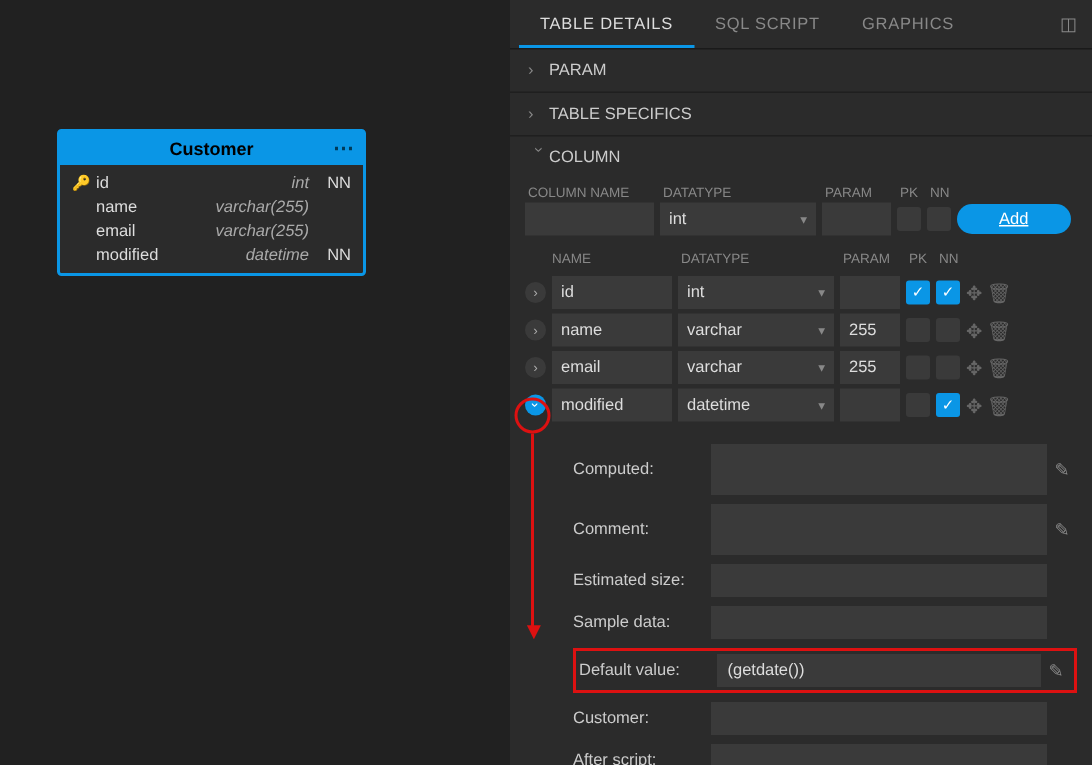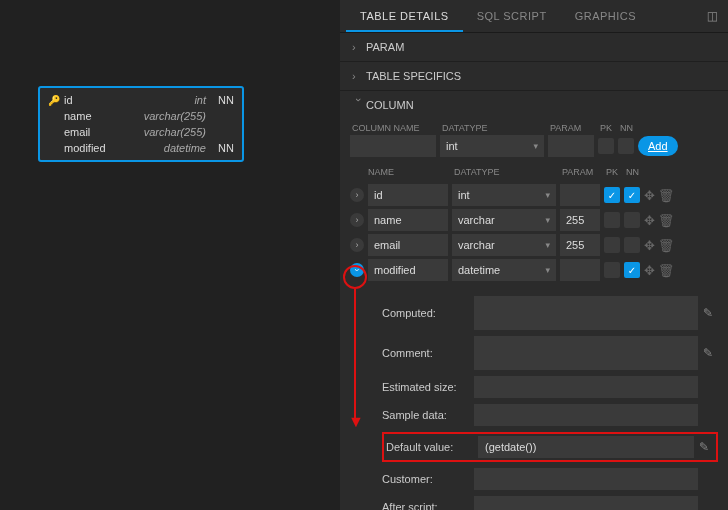--- a/index.html
+++ b/index.html
@@ -29,21 +29,21 @@
   .sec-body { padding: 4px 10px 10px; }
 
   .new-col { display: flex; align-items: center; gap: 4px; margin-bottom: 4px; }
   .hdr { font-size: 9px; color: #888; margin-bottom: 2px; }
   .cell-input { background: #3a3a3a; border: none; color: #ddd; padding: 4px 6px; font-size: 11px; height: 22px; }
   .select { background: #3a3a3a; border: none; color: #ddd; padding: 3px 6px; font-size: 11px; height: 22px; position: relative; display: flex; align-items: center; justify-content: space-between; }
   .select .caret { font-size: 9px; color: #888; margin-left: 4px; }
   .chk { width: 16px; height: 16px; border-radius: 2px; background: #3a3a3a; display: inline-flex; align-items: center; justify-content: center; cursor: pointer; }
   .chk.on { background: #0a96e6; color: #fff; }
   .chk.on::after { content: "✓"; font-size: 10px; }
-  .btn-add { background: #0a96e6; color: #fff; border: none; border-radius: 11px; padding: 4px 10px; font-size: 11px; cursor: pointer; text-decoration: underline; }
+  .btn-add { background: #0a96e6; color: #fff; border: none; border-radius: 11px; padding: 4px 28px; font-size: 11px; cursor: pointer; text-decoration: underline; }
 
   .col-list { margin-top: 10px; }
   .col-list-hdr { display: flex; gap: 4px; font-size: 9px; color: #888; padding: 0 0 4px 18px; }
   .col-row { display: flex; align-items: center; gap: 4px; margin: 3px 0; }
   .expander { width: 14px; height: 14px; border-radius: 7px; background: #3a3a3a; color: #aaa; display: flex; align-items: center; justify-content: center; font-size: 9px; cursor: pointer; }
   .expander.open { background: #0a96e6; color: #fff; }
   .row-icons { display: flex; gap: 3px; color: #666; }
   .row-icons span { cursor: pointer; font-size: 13px; }
 
   .detail-rows { padding: 6px 0 0 32px; }
@@ -56,20 +56,24 @@
   .highlight-ring { position: absolute; border: 2px solid #d11; border-radius: 50%; width: 24px; height: 24px; pointer-events: none; }
   .arrow-line { position: absolute; border-left: 2px solid #d11; pointer-events: none; }
   .arrow-head { position: absolute; color: #d11; font-size: 16px; pointer-events: none; line-height: 1; }
   .highlight-box { border: 2px solid #d11 !important; }
 </style>
 </head>
 <body>
 
 <div class="canvas">
   <div class="table-entity">
+    <div class="entity-header">
+      <span>Customer</span>
+      <span class="entity-menu">⋯</span>
+    </div>
     <div class="entity-body">
       <div class="entity-row">
         <span class="key-icon" style="color:#e6a23c;font-size:10px;">🔑</span>
         <span class="col-name">id</span>
         <span class="col-type">int</span>
         <span class="col-nn">NN</span>
       </div>
       <div class="entity-row">
         <span class="key-icon"></span>
         <span class="col-name">name</span>

